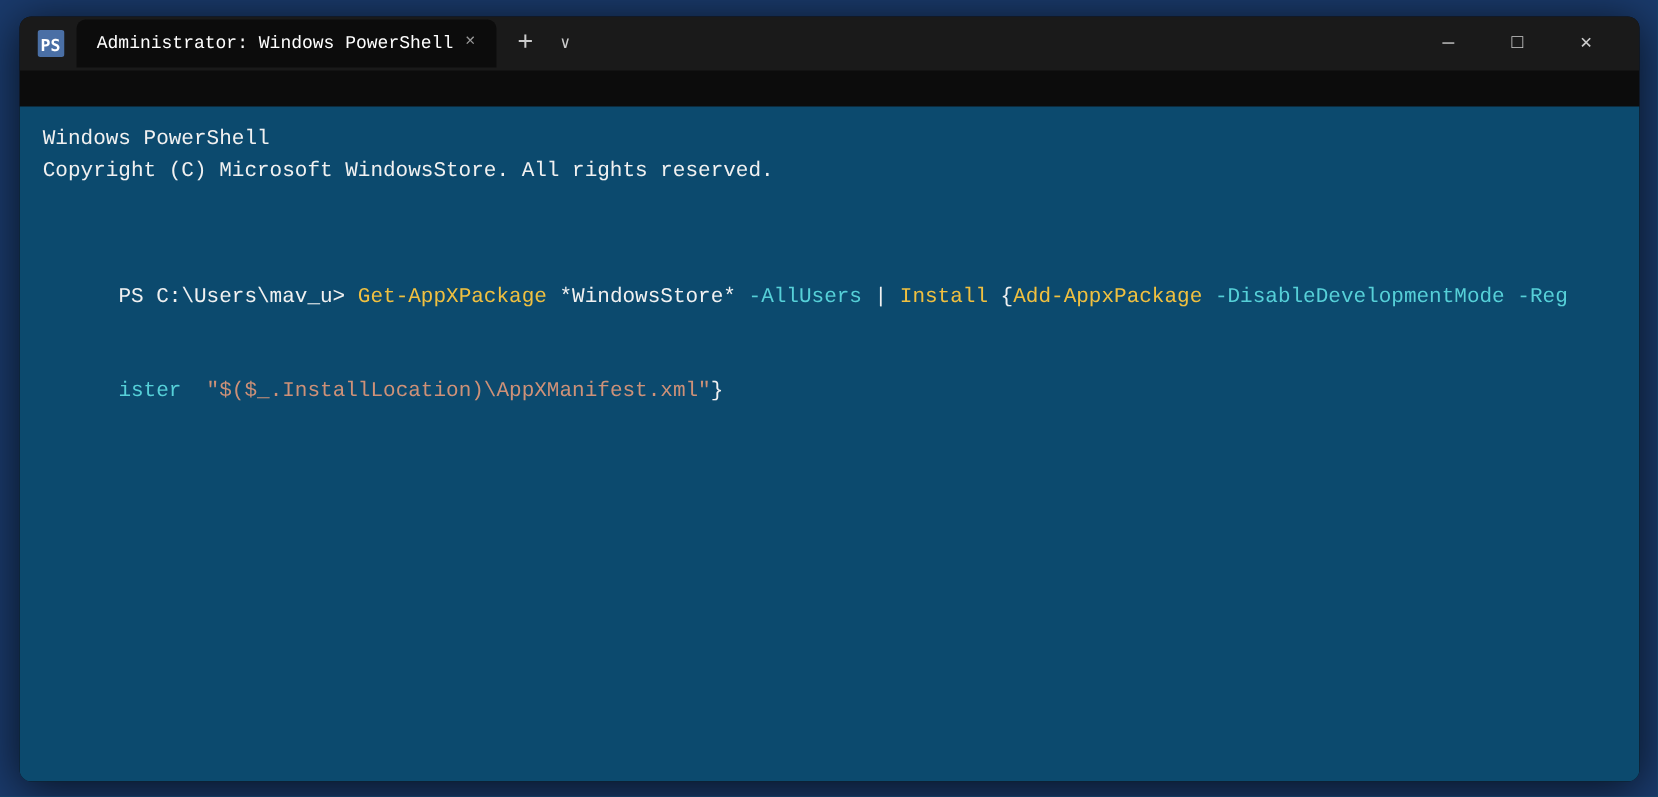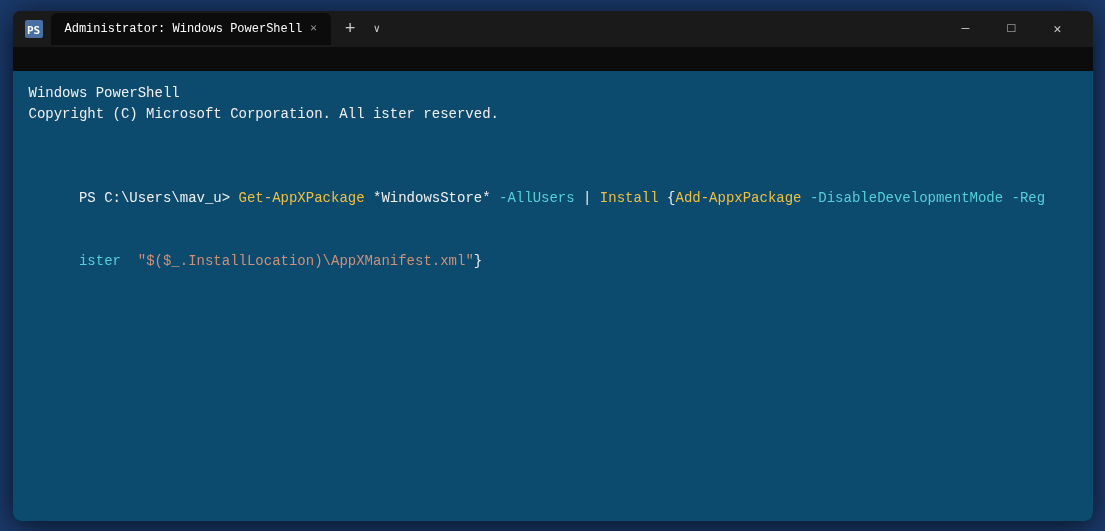--- a/index.html
+++ b/index.html
@@ -157,21 +157,21 @@
 
     <div class="titlebar-controls">
       <div class="ctrl-btn">—</div>
       <div class="ctrl-btn">□</div>
       <div class="ctrl-btn close">✕</div>
     </div>
   </div>
 
   <div class="terminal-body">
     <div class="line white">Windows PowerShell</div>
-    <div class="line white">Copyright (C) Microsoft Corporation. All ister reserved.</div>
+    <div class="line white">Copyright (C) Microsoft WindowsStore. All rights reserved.</div>
     <div class="line">&nbsp;</div>
     <div class="line">&nbsp;</div>
 
     <div class="line">
       <span class="prompt">PS C:\Users\mav_u&gt; </span><span class="yellow">Get-AppXPackage</span><span class="white"> *WindowsStore*</span><span class="cyan"> -AllUsers</span><span class="white"> | </span><span class="yellow">Install</span><span class="white"> {</span><span class="yellow">Add-AppxPackage</span><span class="cyan"> -DisableDevelopmentMode -Reg</span>
     </div>
 
     <div class="line">
       <span class="cyan">ister</span><span class="white"> </span><span class="string-color"> "$($_.InstallLocation)\AppXManifest.xml"</span><span class="white">}</span>
     </div>

